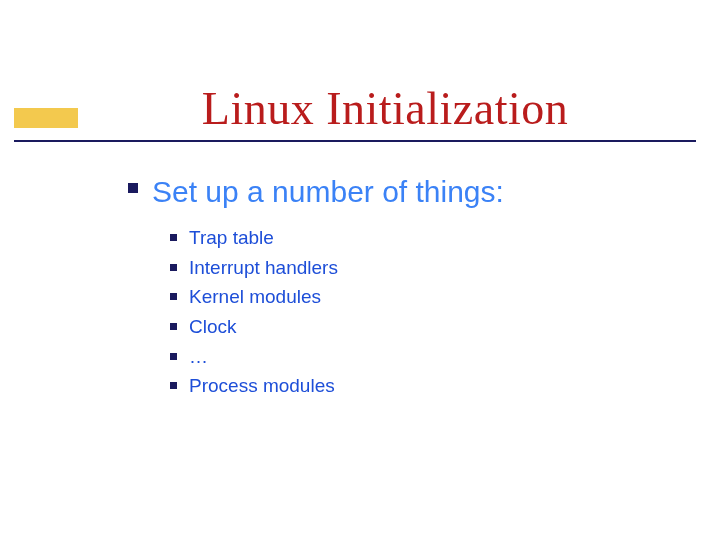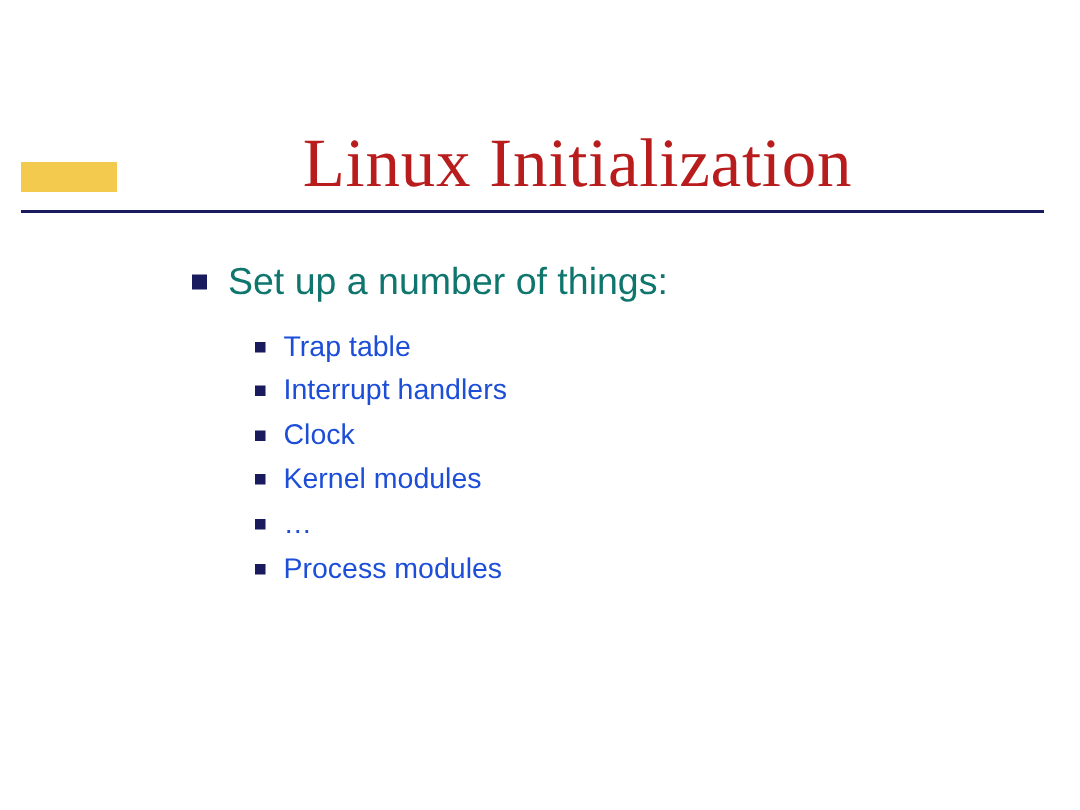--- a/index.html
+++ b/index.html
@@ -55,22 +55,22 @@
     margin-bottom: 14px;
   }
   .bullet1 {
     width: 10px;
     height: 10px;
     background: #1a1a5e;
     flex-shrink: 0;
     margin-top: 11px;
   }
   .level1-text {
-    font-size: 25px;
-    color: #0f766e;
+    font-size: 30px;
+    color: #3b82f6;
     line-height: 1.3;
   }
   .sublist {
     margin-left: 42px;
   }
   .level2 {
     display: flex;
     align-items: flex-start;
     gap: 12px;
     margin-bottom: 4px;
@@ -107,25 +107,25 @@
     <div class="level2">
       <div class="bullet2"></div>
       <div class="level2-text">Trap table</div>
     </div>
     <div class="level2">
       <div class="bullet2"></div>
       <div class="level2-text">Interrupt handlers</div>
     </div>
     <div class="level2">
       <div class="bullet2"></div>
-      <div class="level2-text">Clock</div>
+      <div class="level2-text">Kernel modules</div>
     </div>
     <div class="level2">
       <div class="bullet2"></div>
-      <div class="level2-text">Kernel modules</div>
+      <div class="level2-text">Clock</div>
     </div>
     <div class="level2">
       <div class="bullet2"></div>
       <div class="level2-text">…</div>
     </div>
     <div class="level2">
       <div class="bullet2"></div>
       <div class="level2-text">Process modules</div>
     </div>
   </div>

